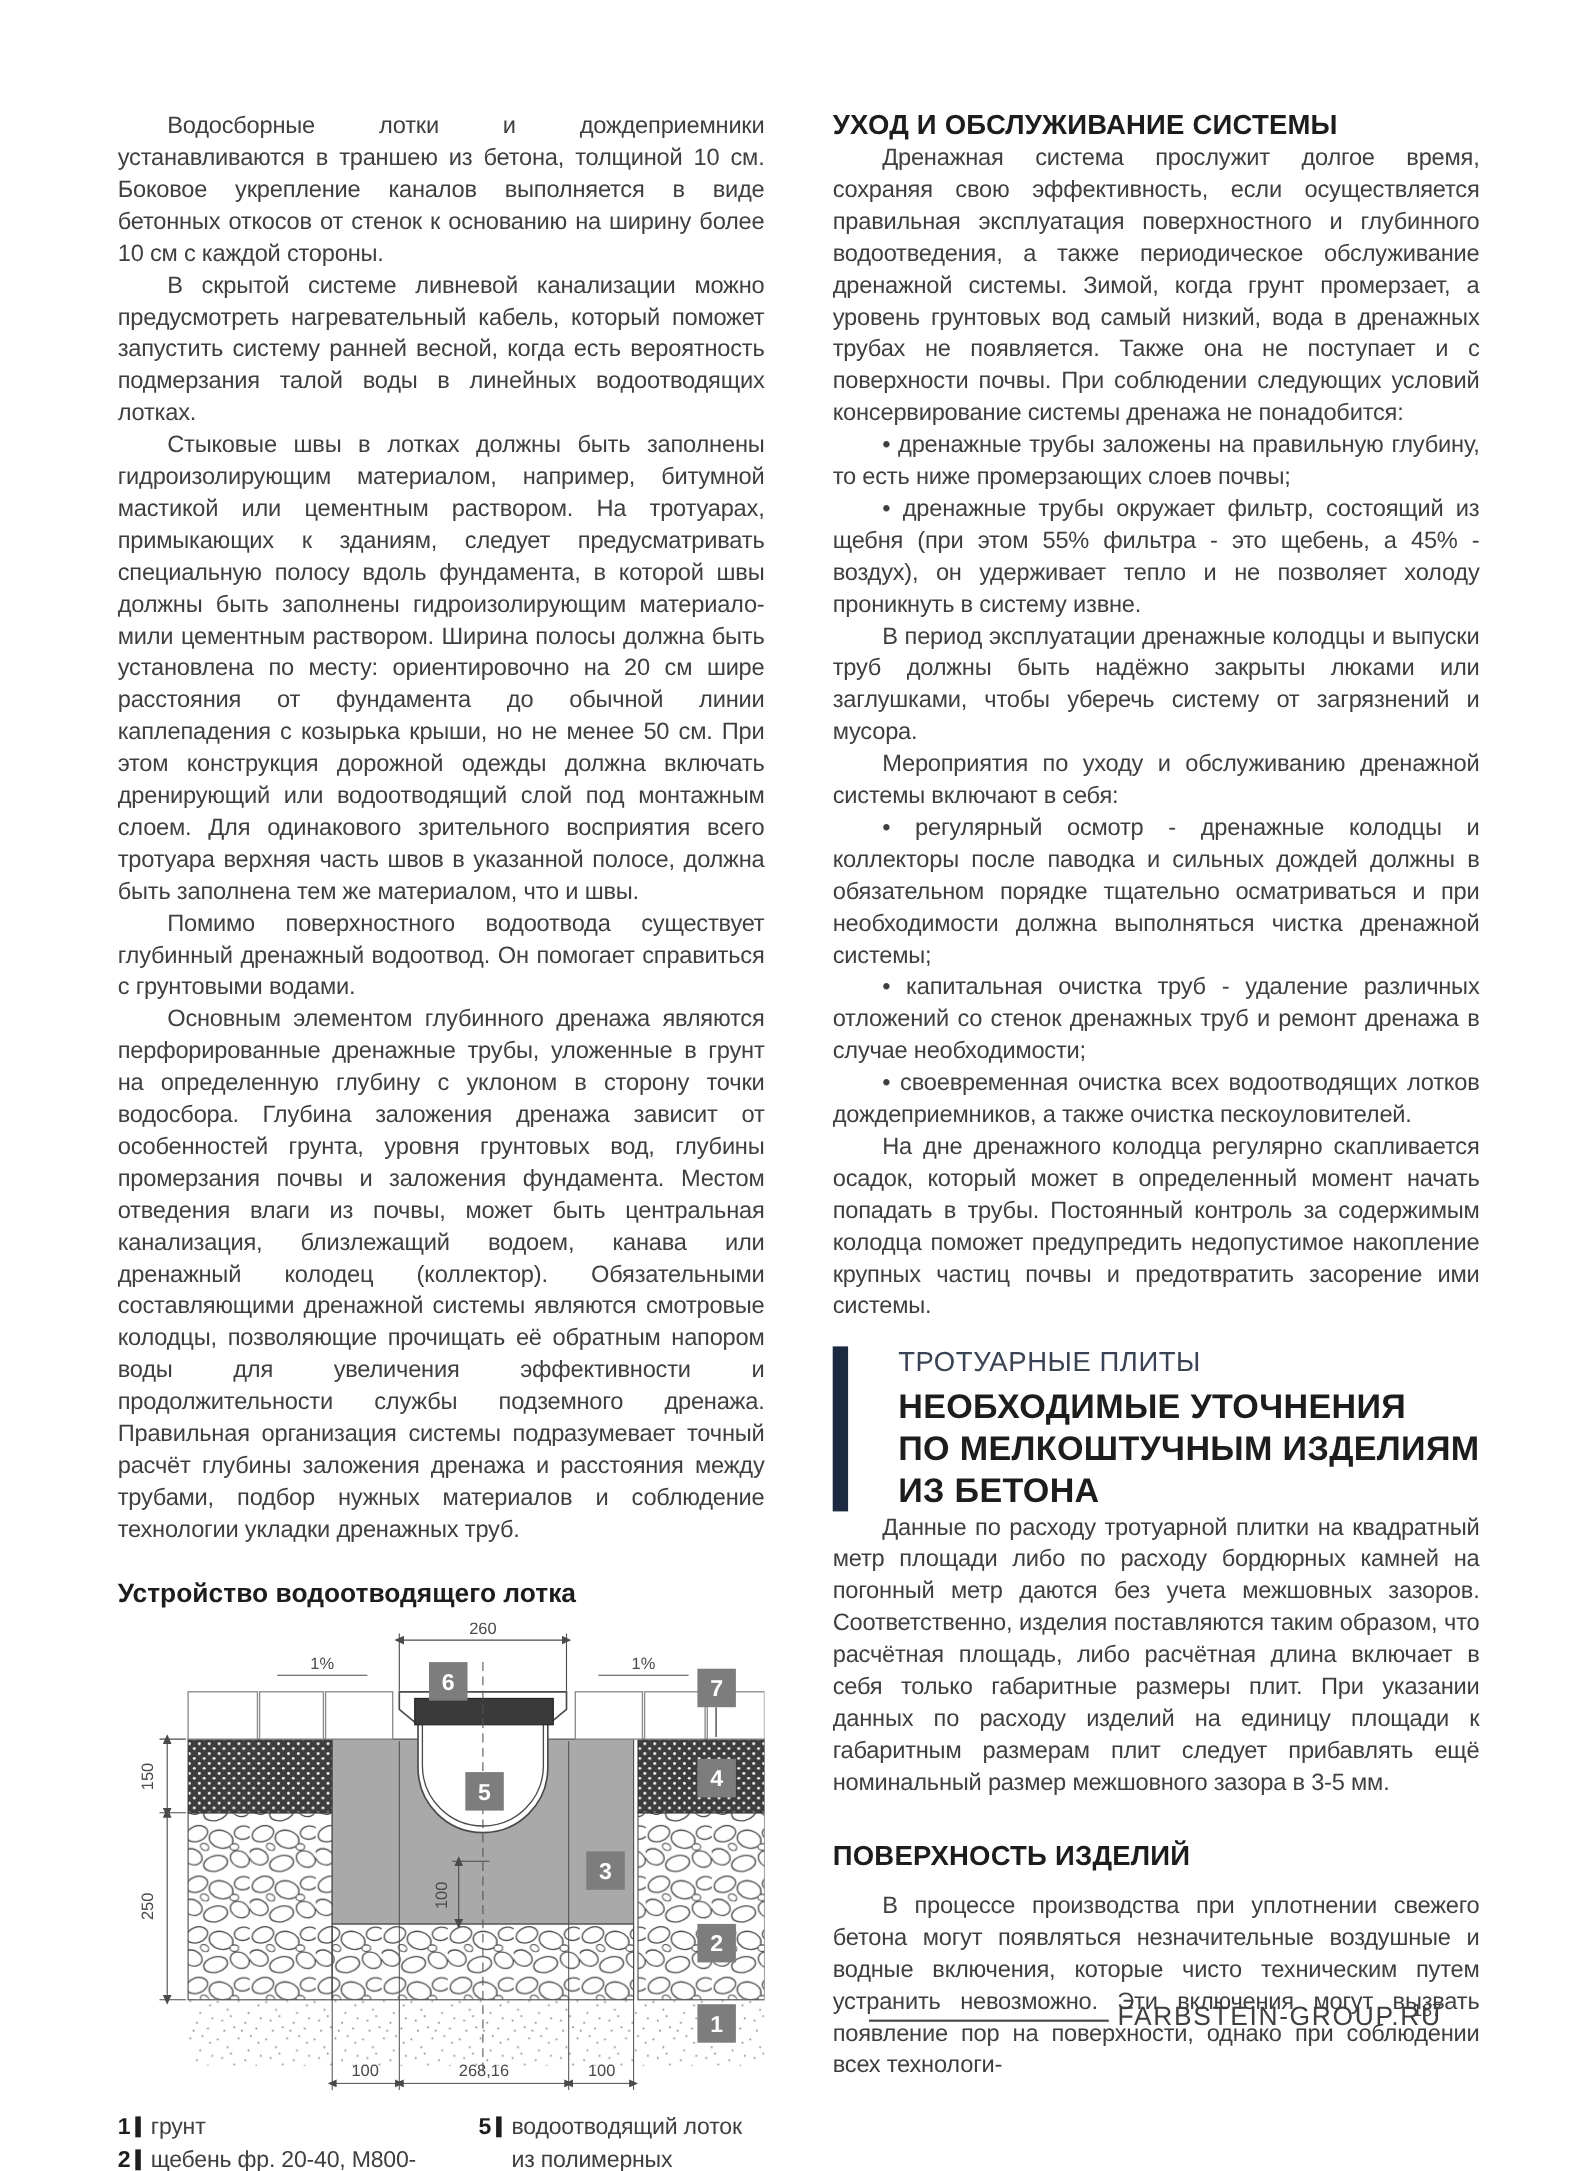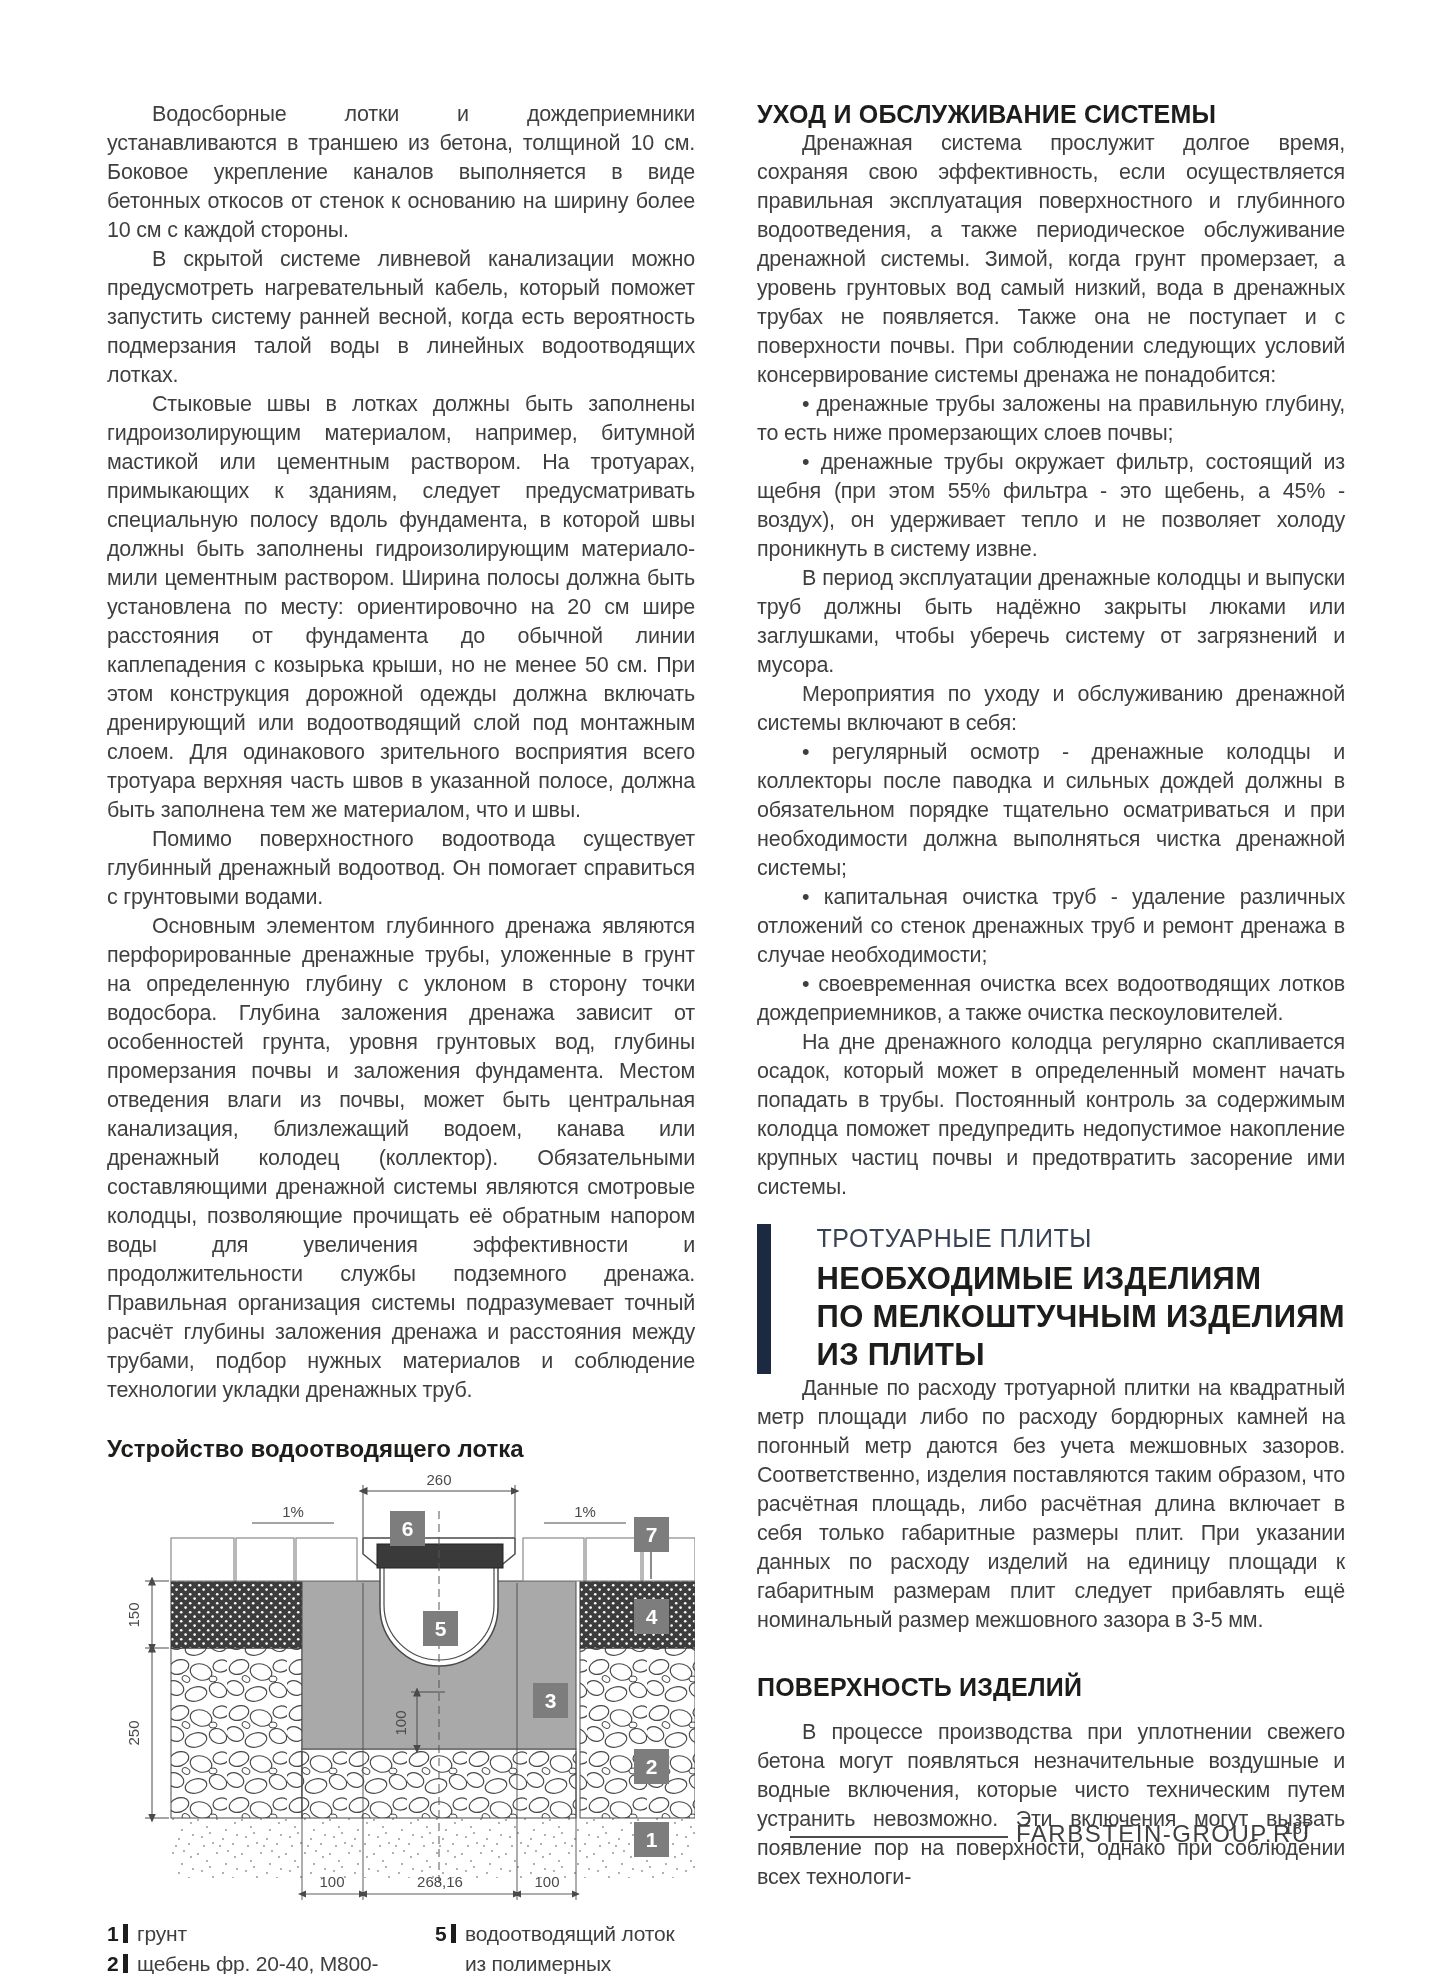--- a/index.html
+++ b/index.html
@@ -234,23 +234,23 @@
     <p>Мероприятия по уходу и обслуживанию дренажной системы включают в себя:</p>
     <p>• регулярный осмотр - дренажные колодцы и коллекторы после паводка и сильных дождей должны в обязательном порядке тщательно осматриваться и при необходимости должна выполняться чистка дренажной системы;</p>
     <p>• капитальная очистка труб - удаление различных отложений со стенок дренажных труб и ремонт дренажа в случае необходимости;</p>
     <p>• своевременная очистка всех водоотводящих лотков дождеприемников, а также очистка пескоуловителей.</p>
     <p>На дне дренажного колодца регулярно скапливается осадок, который может в определенный момент начать попадать в трубы. Постоянный контроль за содержимым колодца поможет предупредить недопустимое накопление крупных частиц почвы и предотвратить засорение ими системы.</p>
 
     <div class="section-title-block">
       <div class="accent-bar"></div>
       <div class="stb-text">
         <div class="kicker">ТРОТУАРНЫЕ ПЛИТЫ</div>
-        <div class="big-title">НЕОБХОДИМЫЕ ИЗДЕЛИЯМ</div>
+        <div class="big-title">НЕОБХОДИМЫЕ УТОЧНЕНИЯ</div>
         <div class="big-title">ПО МЕЛКОШТУЧНЫМ ИЗДЕЛИЯМ</div>
-        <div class="big-title">ИЗ ПЛИТЫ</div>
+        <div class="big-title">ИЗ БЕТОНА</div>
       </div>
     </div>
 
     <p>Данные по расходу тротуарной плитки на квадратный метр площади либо по расходу бордюрных камней на погонный метр даются без учета межшовных зазоров. Соответственно, изделия поставляются таким образом, что расчётная площадь, либо расчётная длина включает в себя только габаритные размеры плит. При указании данных по расходу изделий на единицу площади к габаритным размерам плит следует прибавлять ещё номинальный размер межшовного зазора в 3-5 мм.</p>
 
     <div class="sub-heading">ПОВЕРХНОСТЬ ИЗДЕЛИЙ</div>
     <p>В процессе производства при уплотнении свежего бетона могут появляться незначительные воздушные и водные включения, которые чисто техническим путем устранить невозможно. Эти включения могут вызвать появление пор на поверхности, однако при соблюдении всех технологи-</p>
   </div>
 
   <div class="footer-rule"></div>

